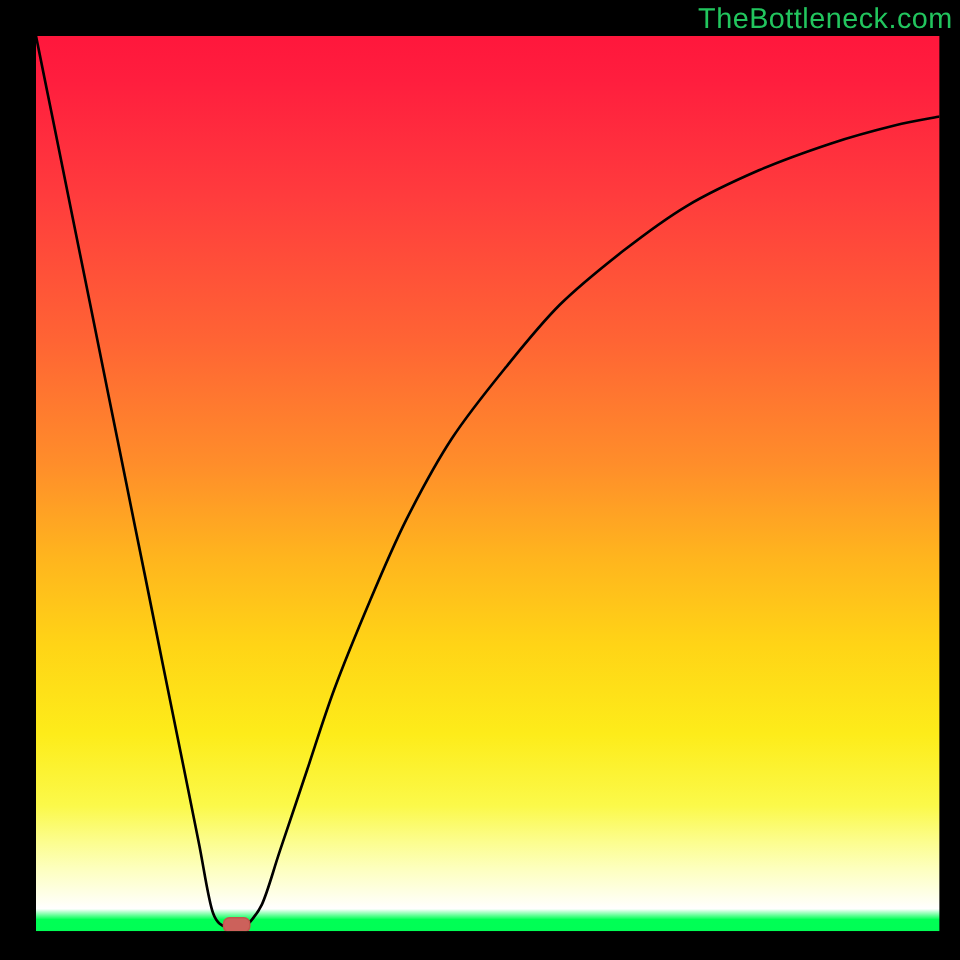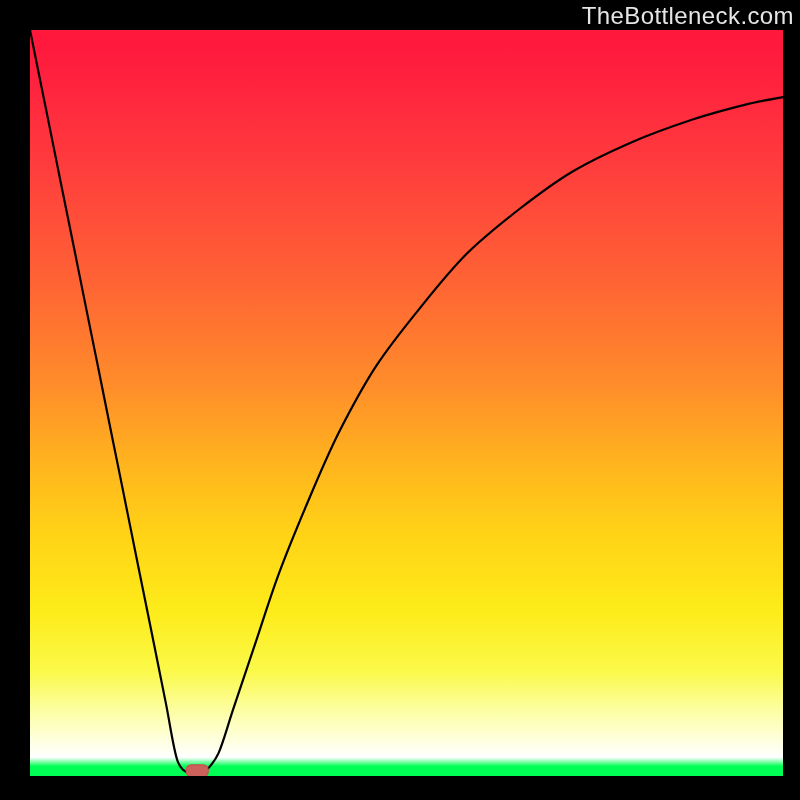--- a/index.html
+++ b/index.html
@@ -13,21 +13,21 @@
   }
   .chart-root {
     position: relative;
     width: 800px;
     height: 800px;
   }
   .watermark {
     position: absolute;
     top: 2px;
     right: 6px;
-    color: #e5e5e5;
+    color: #22c55e;
     font-size: 24px;
     font-weight: 400;
     letter-spacing: 0.4px;
     font-family: Arial, Helvetica, sans-serif;
   }
   .plot-area {
     position: absolute;
     left: 30px;
     top: 30px;
     width: 753px;

